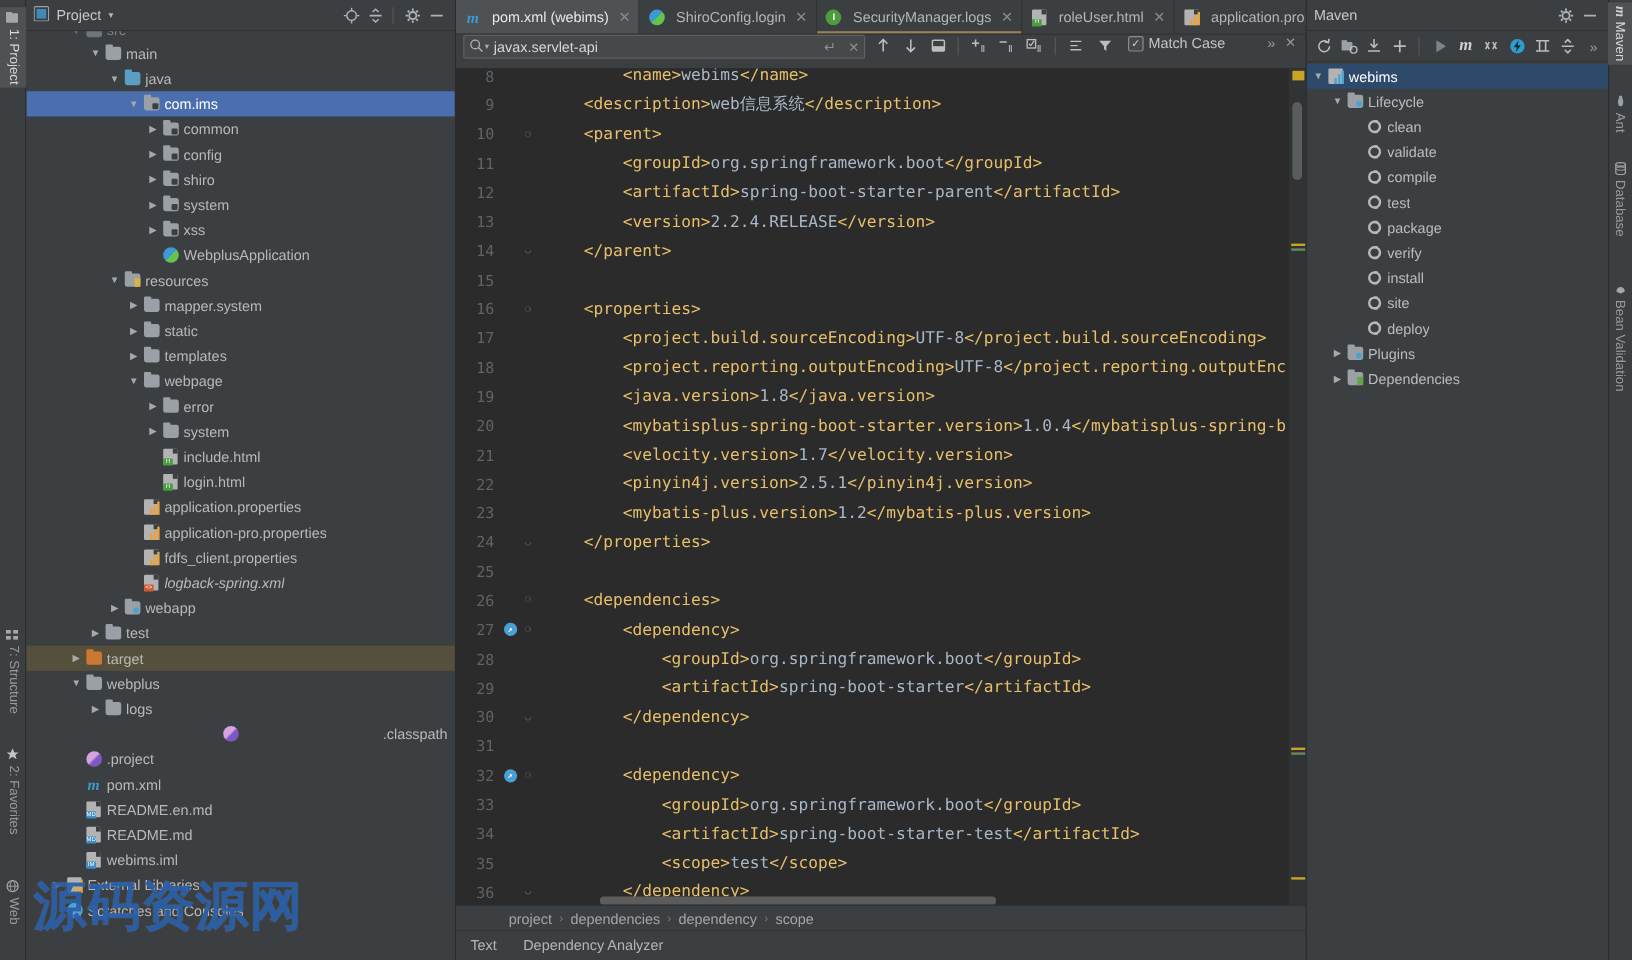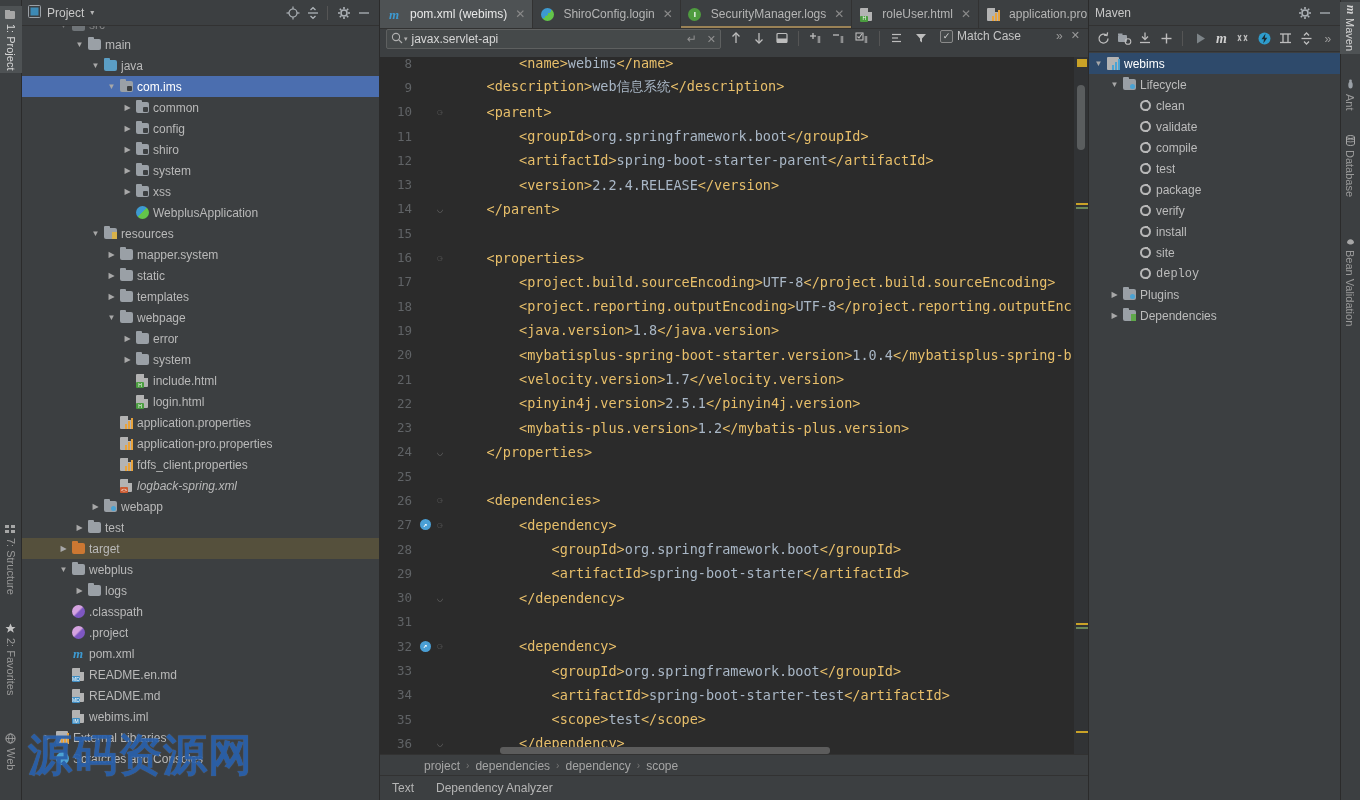--- a/index.html
+++ b/index.html
@@ -520,21 +520,21 @@
           </span>
           <span class="tlabel">webplus</span>
         </div>
         <div class="trow" style="padding-left: 52px;">
           <span class="arrow">▶</span>
           <span class="ticon">
             <span class="fold "></span>
           </span>
           <span class="tlabel">logs</span>
         </div>
-        <div class="trow" style="padding-left: 36px;">
+        <div class="trow" style="padding-left: 36px; justify-content: space-between;">
           <span class="arrow none"></span>
           <span class="ticon">
             <span class="circ purple"></span>
           </span>
           <span class="tlabel">.classpath</span>
         </div>
         <div class="trow" style="padding-left: 36px;">
           <span class="arrow none"></span>
           <span class="ticon">
             <span class="circ purple"></span>
@@ -950,21 +950,21 @@
           </span>
           <span class="tlabel">install</span>
         </div>
         <div class="mrow" style="padding-left: 36px;">
           <span class="arrow none"></span>
           <span class="ticon">
             <span class="gear"></span>
           </span>
           <span class="tlabel">site</span>
         </div>
-        <div class="mrow" style="padding-left: 36px; font-family: Liberation Mono, monospace;">
+        <div class="mrow" style="padding-left: 36px;">
           <span class="arrow none"></span>
           <span class="ticon">
             <span class="gear"></span>
           </span>
           <span class="tlabel">deploy</span>
         </div>
         <div class="mrow" style="padding-left: 20px;">
           <span class="arrow">▶</span>
           <span class="ticon">
             <span class="fold">

